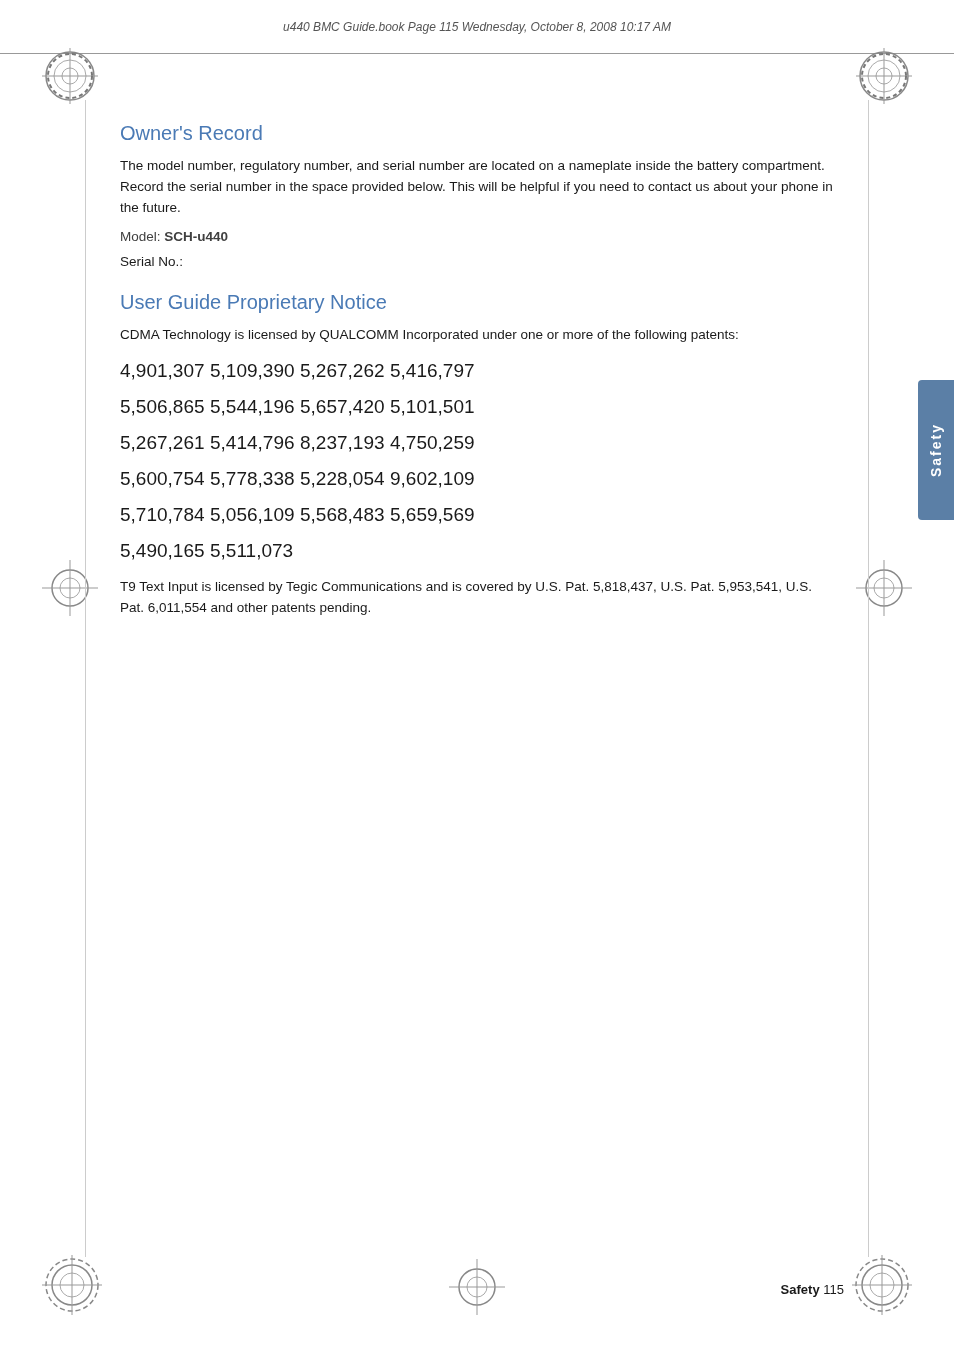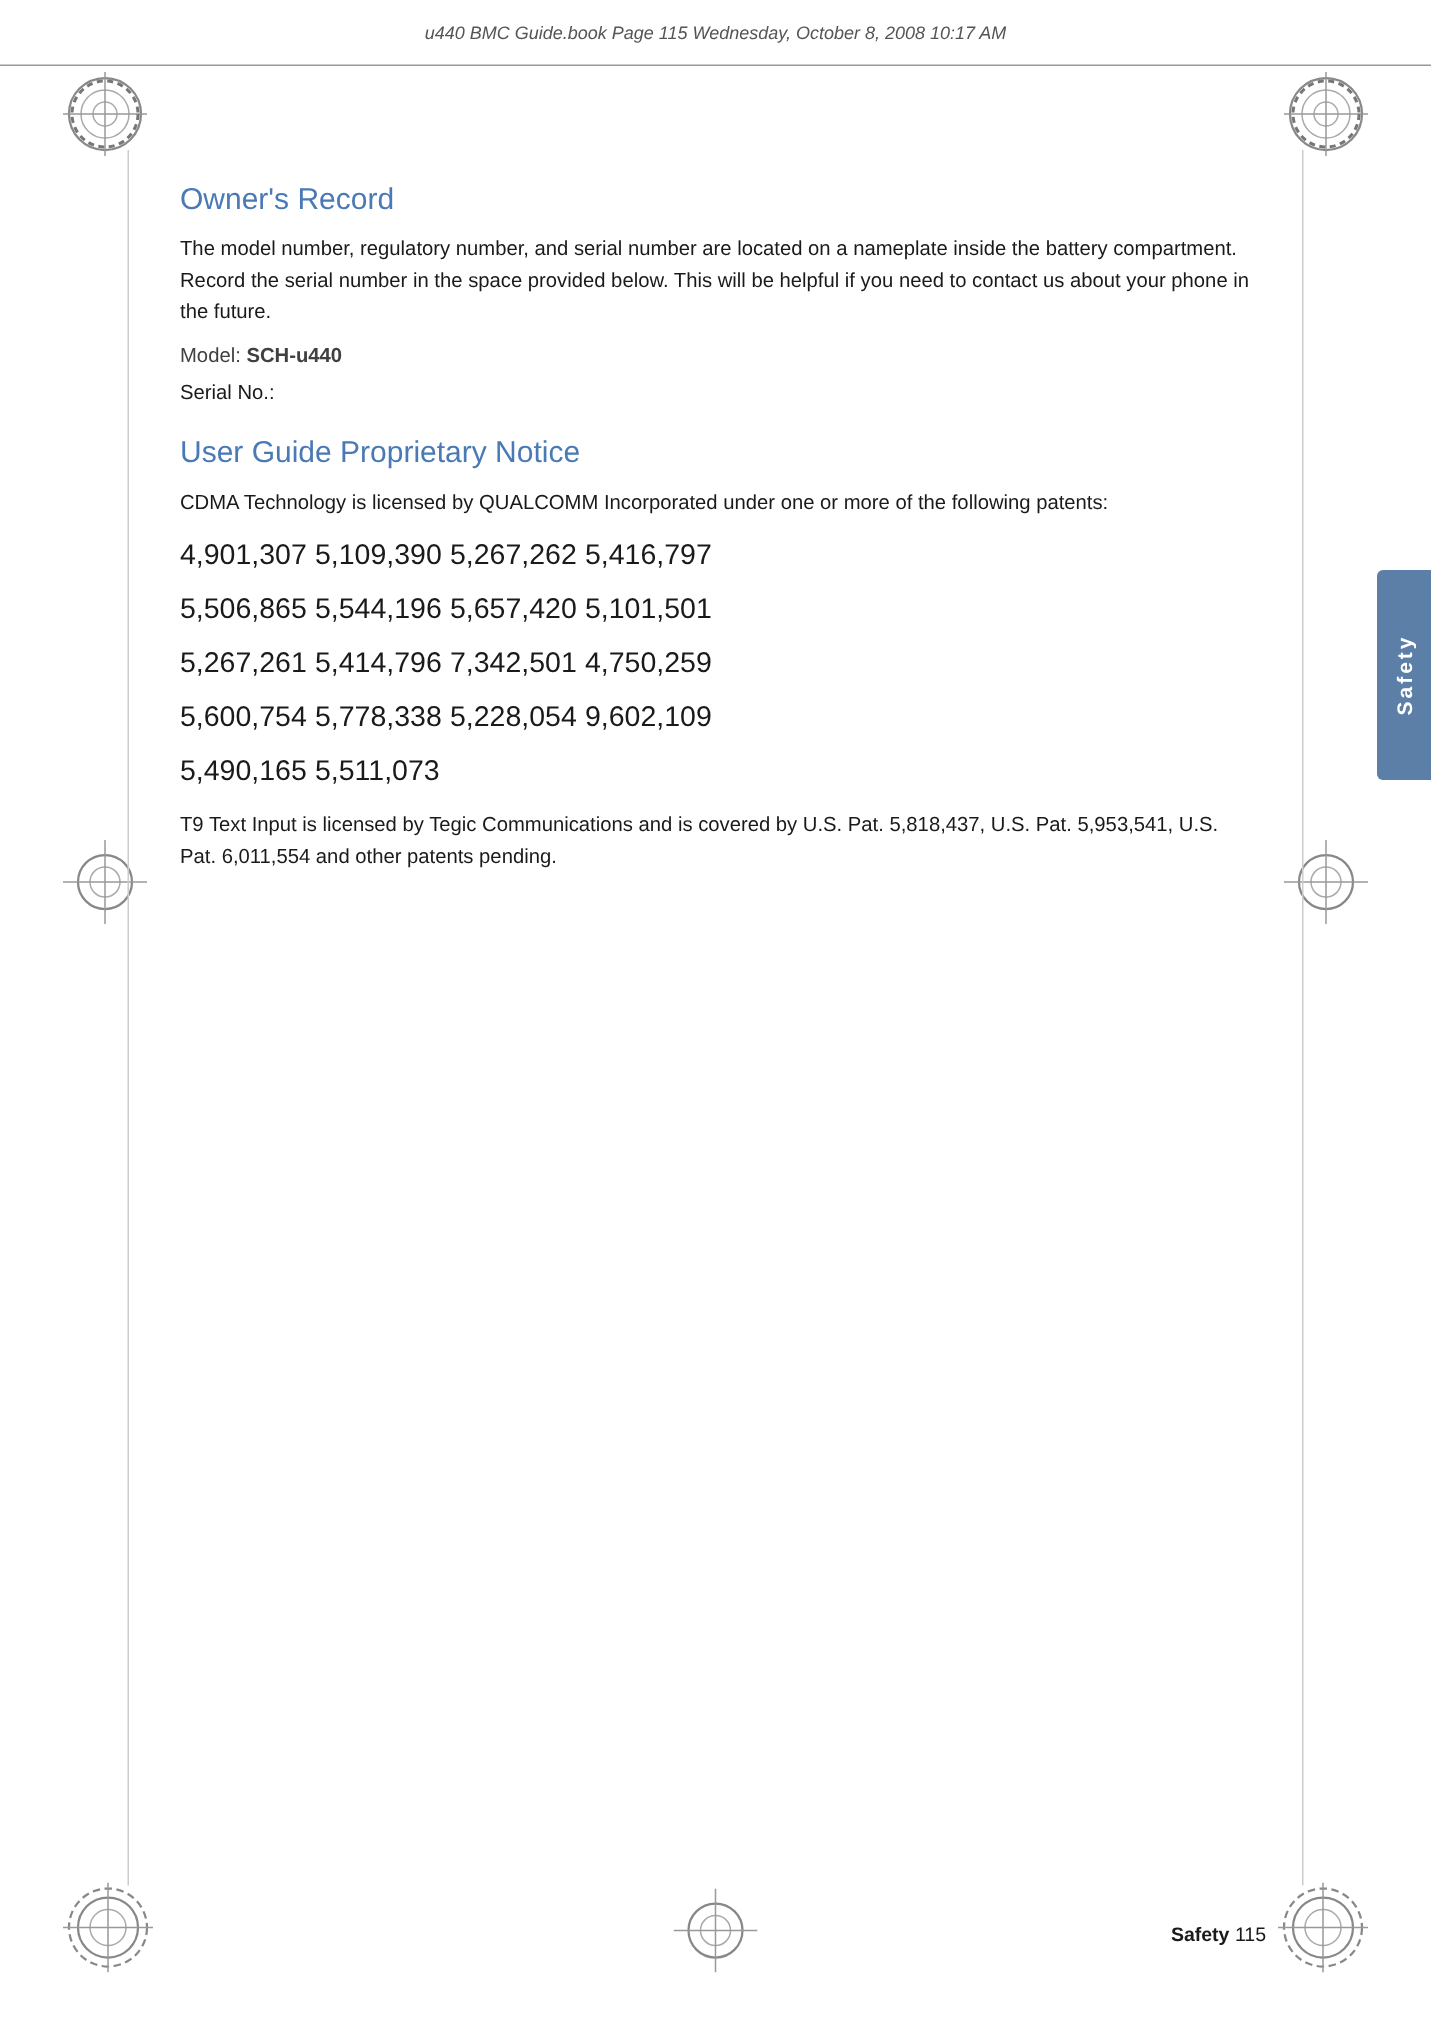--- a/index.html
+++ b/index.html
@@ -21,21 +21,21 @@
       position: relative;
       background: #ffffff;
     }
 
     
     .header-bar {
       position: absolute;
       top: 0;
       left: 0;
       right: 0;
-      height: 44px;
+      height: 54px;
       border-bottom: 1px solid #999;
       display: flex;
       align-items: center;
       justify-content: center;
     }
 
     .header-text {
       font-size: 12px;
       color: #555;
       font-style: italic;
@@ -277,30 +277,36 @@
       </div>
       <div class="patent-row">
         <span class="patent-num">5,506,865</span>
         <span class="patent-num">5,544,196</span>
         <span class="patent-num">5,657,420</span>
         <span class="patent-num">5,101,501</span>
       </div>
       <div class="patent-row">
         <span class="patent-num">5,267,261</span>
         <span class="patent-num">5,414,796</span>
-        <span class="patent-num">7,342,501</span>
+        <span class="patent-num">8,237,193</span>
         <span class="patent-num">4,750,259</span>
       </div>
       <div class="patent-row">
         <span class="patent-num">5,600,754</span>
         <span class="patent-num">5,778,338</span>
         <span class="patent-num">5,228,054</span>
         <span class="patent-num">9,602,109</span>
       </div>
       <div class="patent-row">
+        <span class="patent-num">5,710,784</span>
+        <span class="patent-num">5,056,109</span>
+        <span class="patent-num">5,568,483</span>
+        <span class="patent-num">5,659,569</span>
+      </div>
+      <div class="patent-row">
         <span class="patent-num">5,490,165</span>
         <span class="patent-num">5,511,073</span>
       </div>
     </div>
 
     <p class="t9-text">T9 Text Input is licensed by Tegic Communications and is covered by U.S. Pat. 5,818,437, U.S. Pat. 5,953,541, U.S. Pat. 6,011,554 and other patents pending.</p>
 
   </div>
 
   <div class="page-footer">

